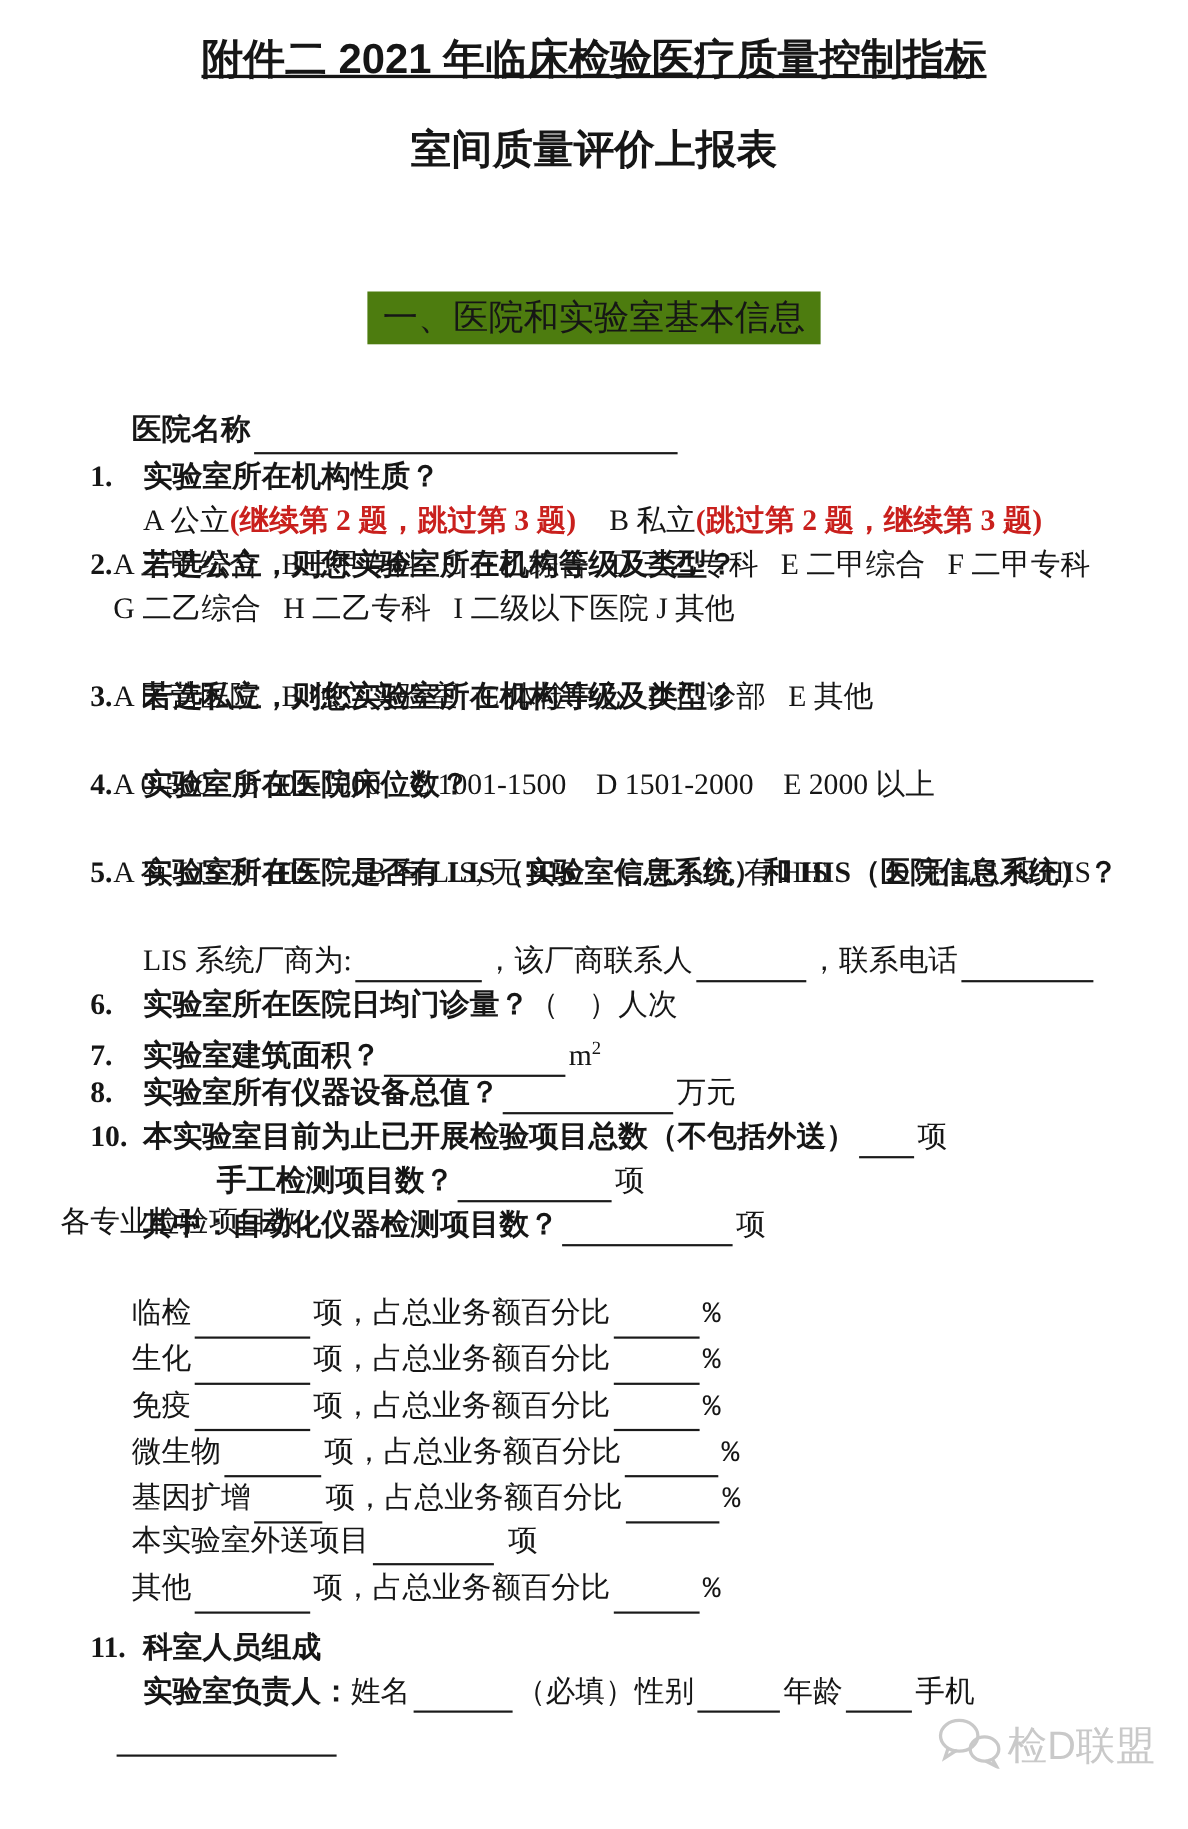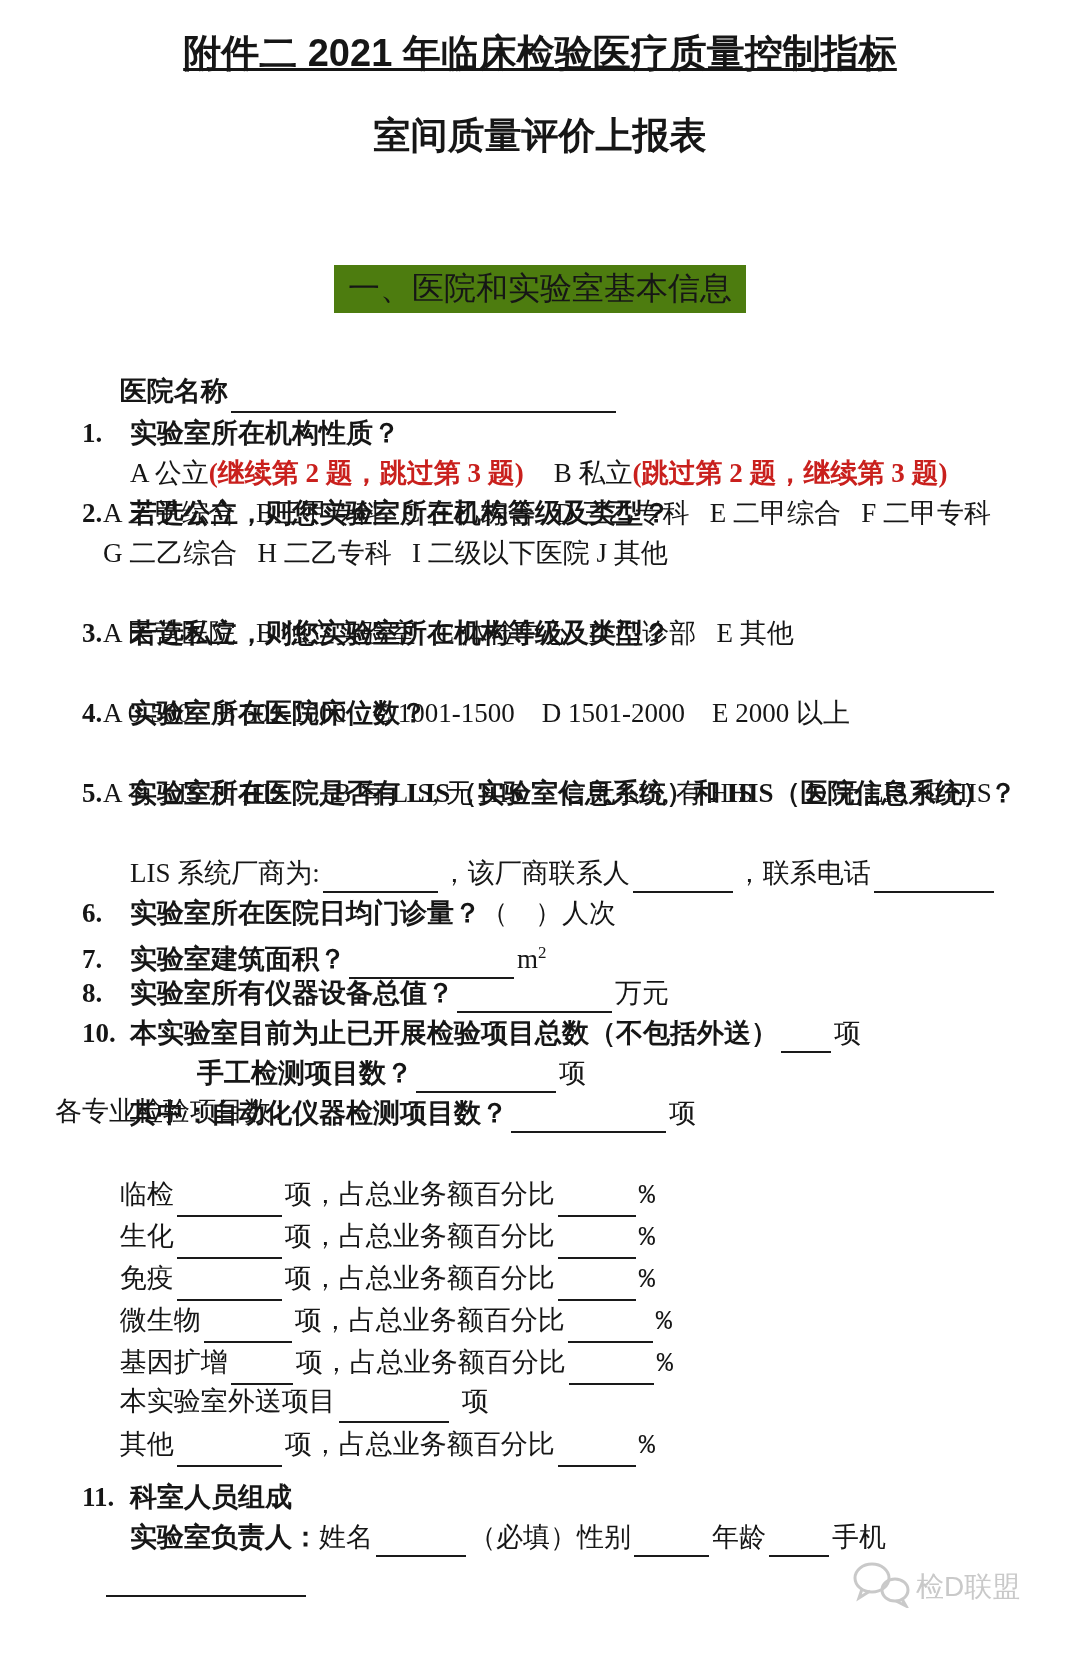--- a/index.html
+++ b/index.html
@@ -20,21 +20,21 @@
   .optline{height:40px;line-height:40px;padding-left:103px;white-space:pre-wrap;}
   .indent170{padding-left:170px;}
   .spec{height:42px;line-height:42px;}
   .red{color:#c9201d;font-weight:bold;}
   .gap{margin-left:30px;}
   .sp-left{margin-left:10px;}
   .blank{display:inline-block;border-bottom:2px solid #1a1a1a;height:30px;
          vertical-align:bottom;margin:0 3px;}
   sup{font-size:17px;}
   .mt12{margin-top:12px;}
-  .watermark{position:absolute;left:852px;top:1558px;color:#c9c9c9;font-size:28px;
+  .watermark{position:absolute;left:852px;top:1558px;color:#c9c9c9;font-size:36px;
          font-family:"Liberation Sans", sans-serif;display:flex;align-items:center;gap:2px;}
   .wm-icon{flex:none;}
 </style>
 </head>
 <body>
 
 <div class="page">
 
   <div class="title1">附件二 2021 年临床检验医疗质量控制指标</div>
   <div class="title2">室间质量评价上报表</div>

